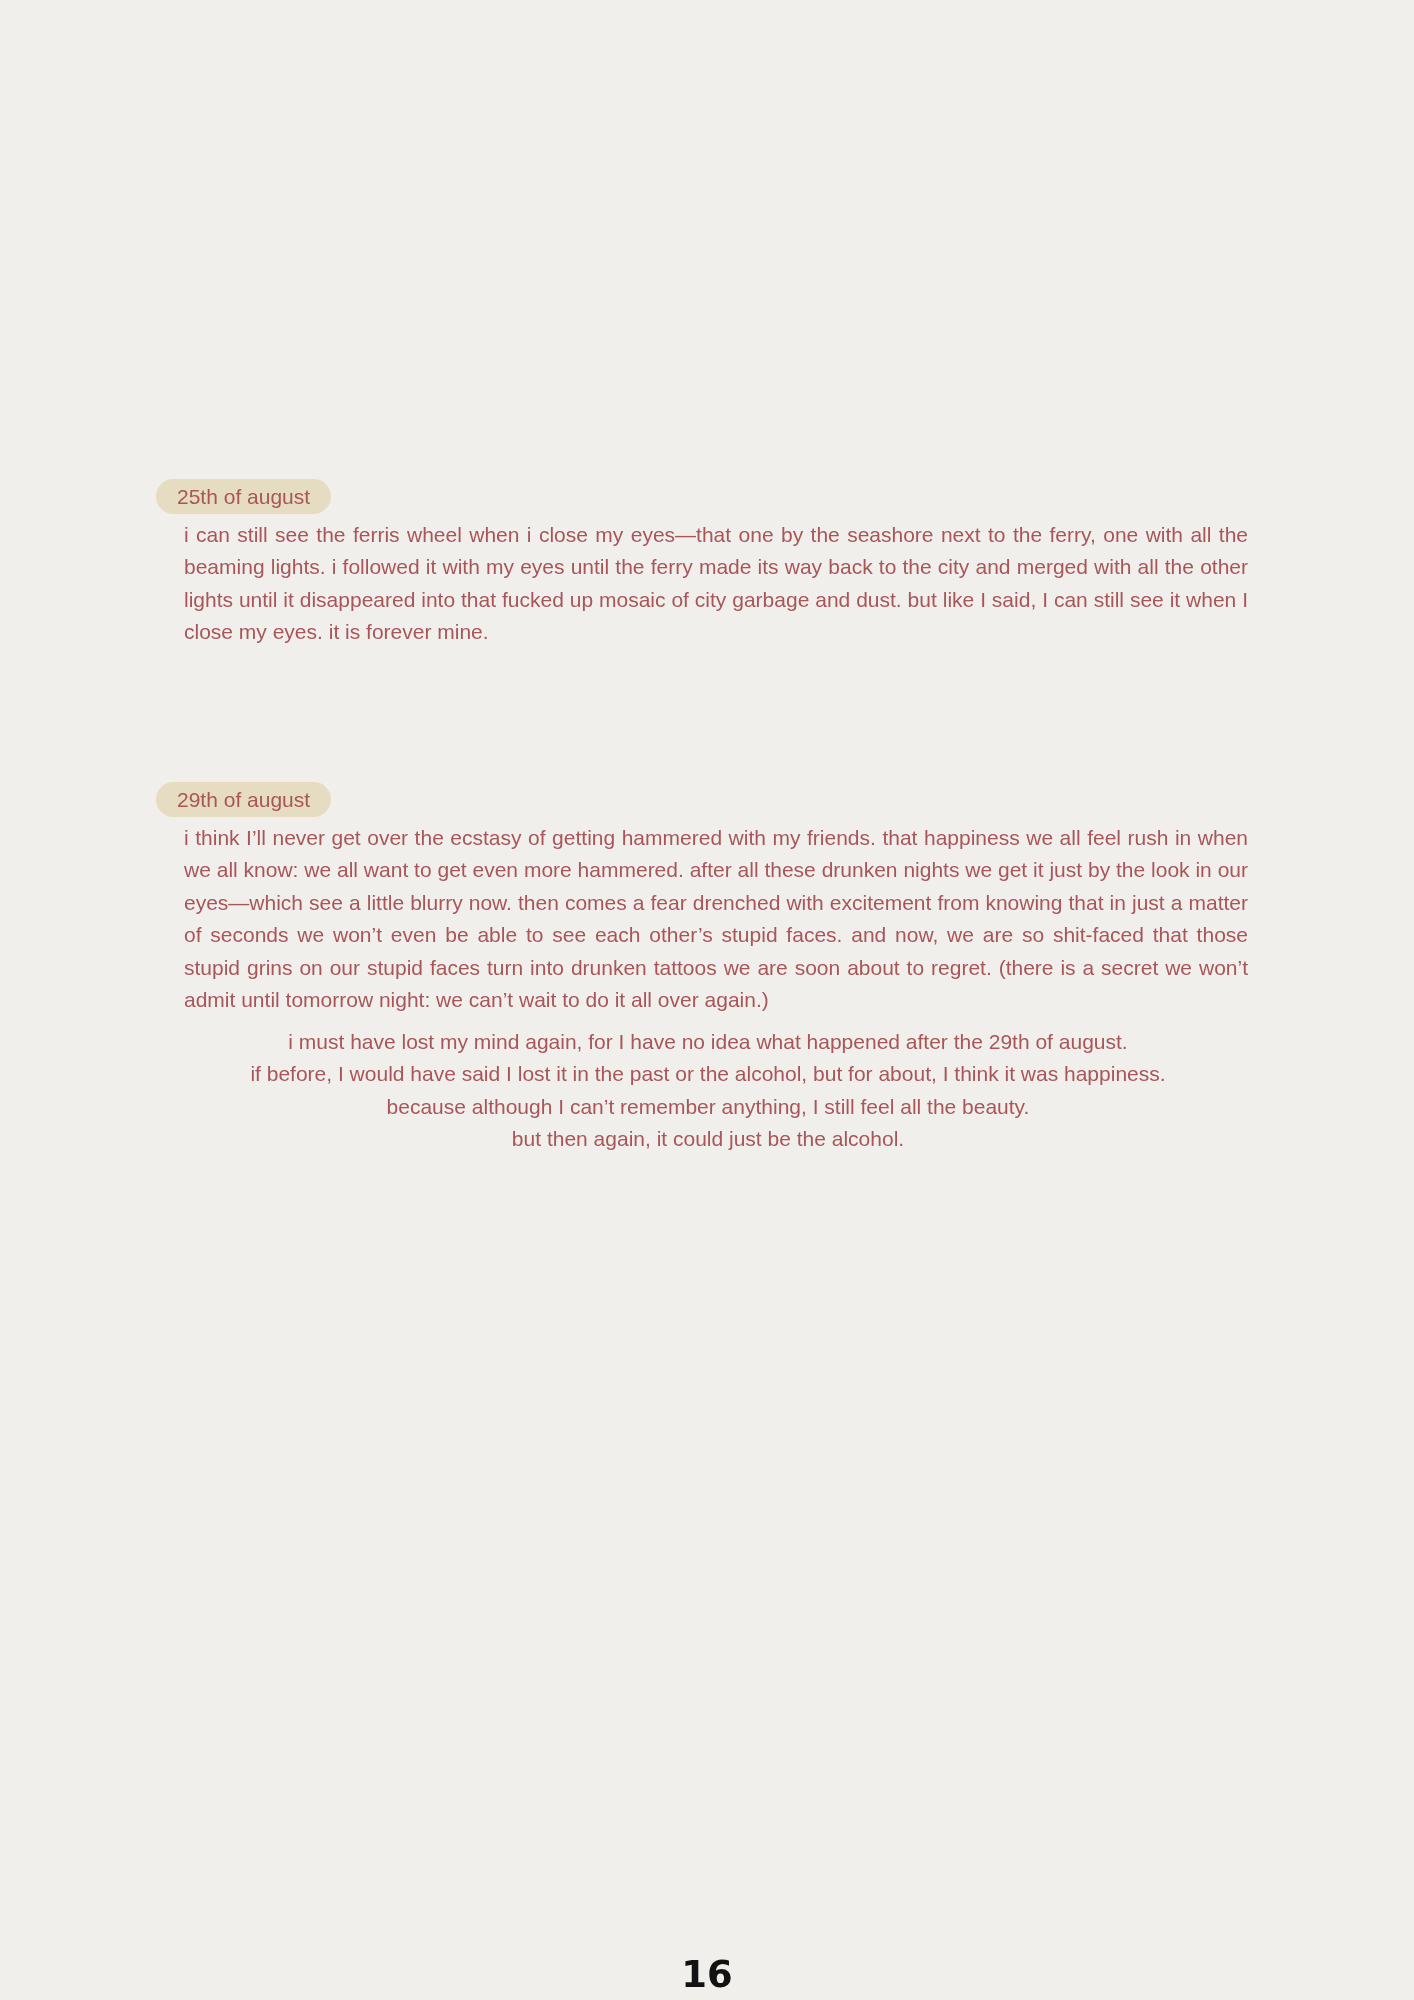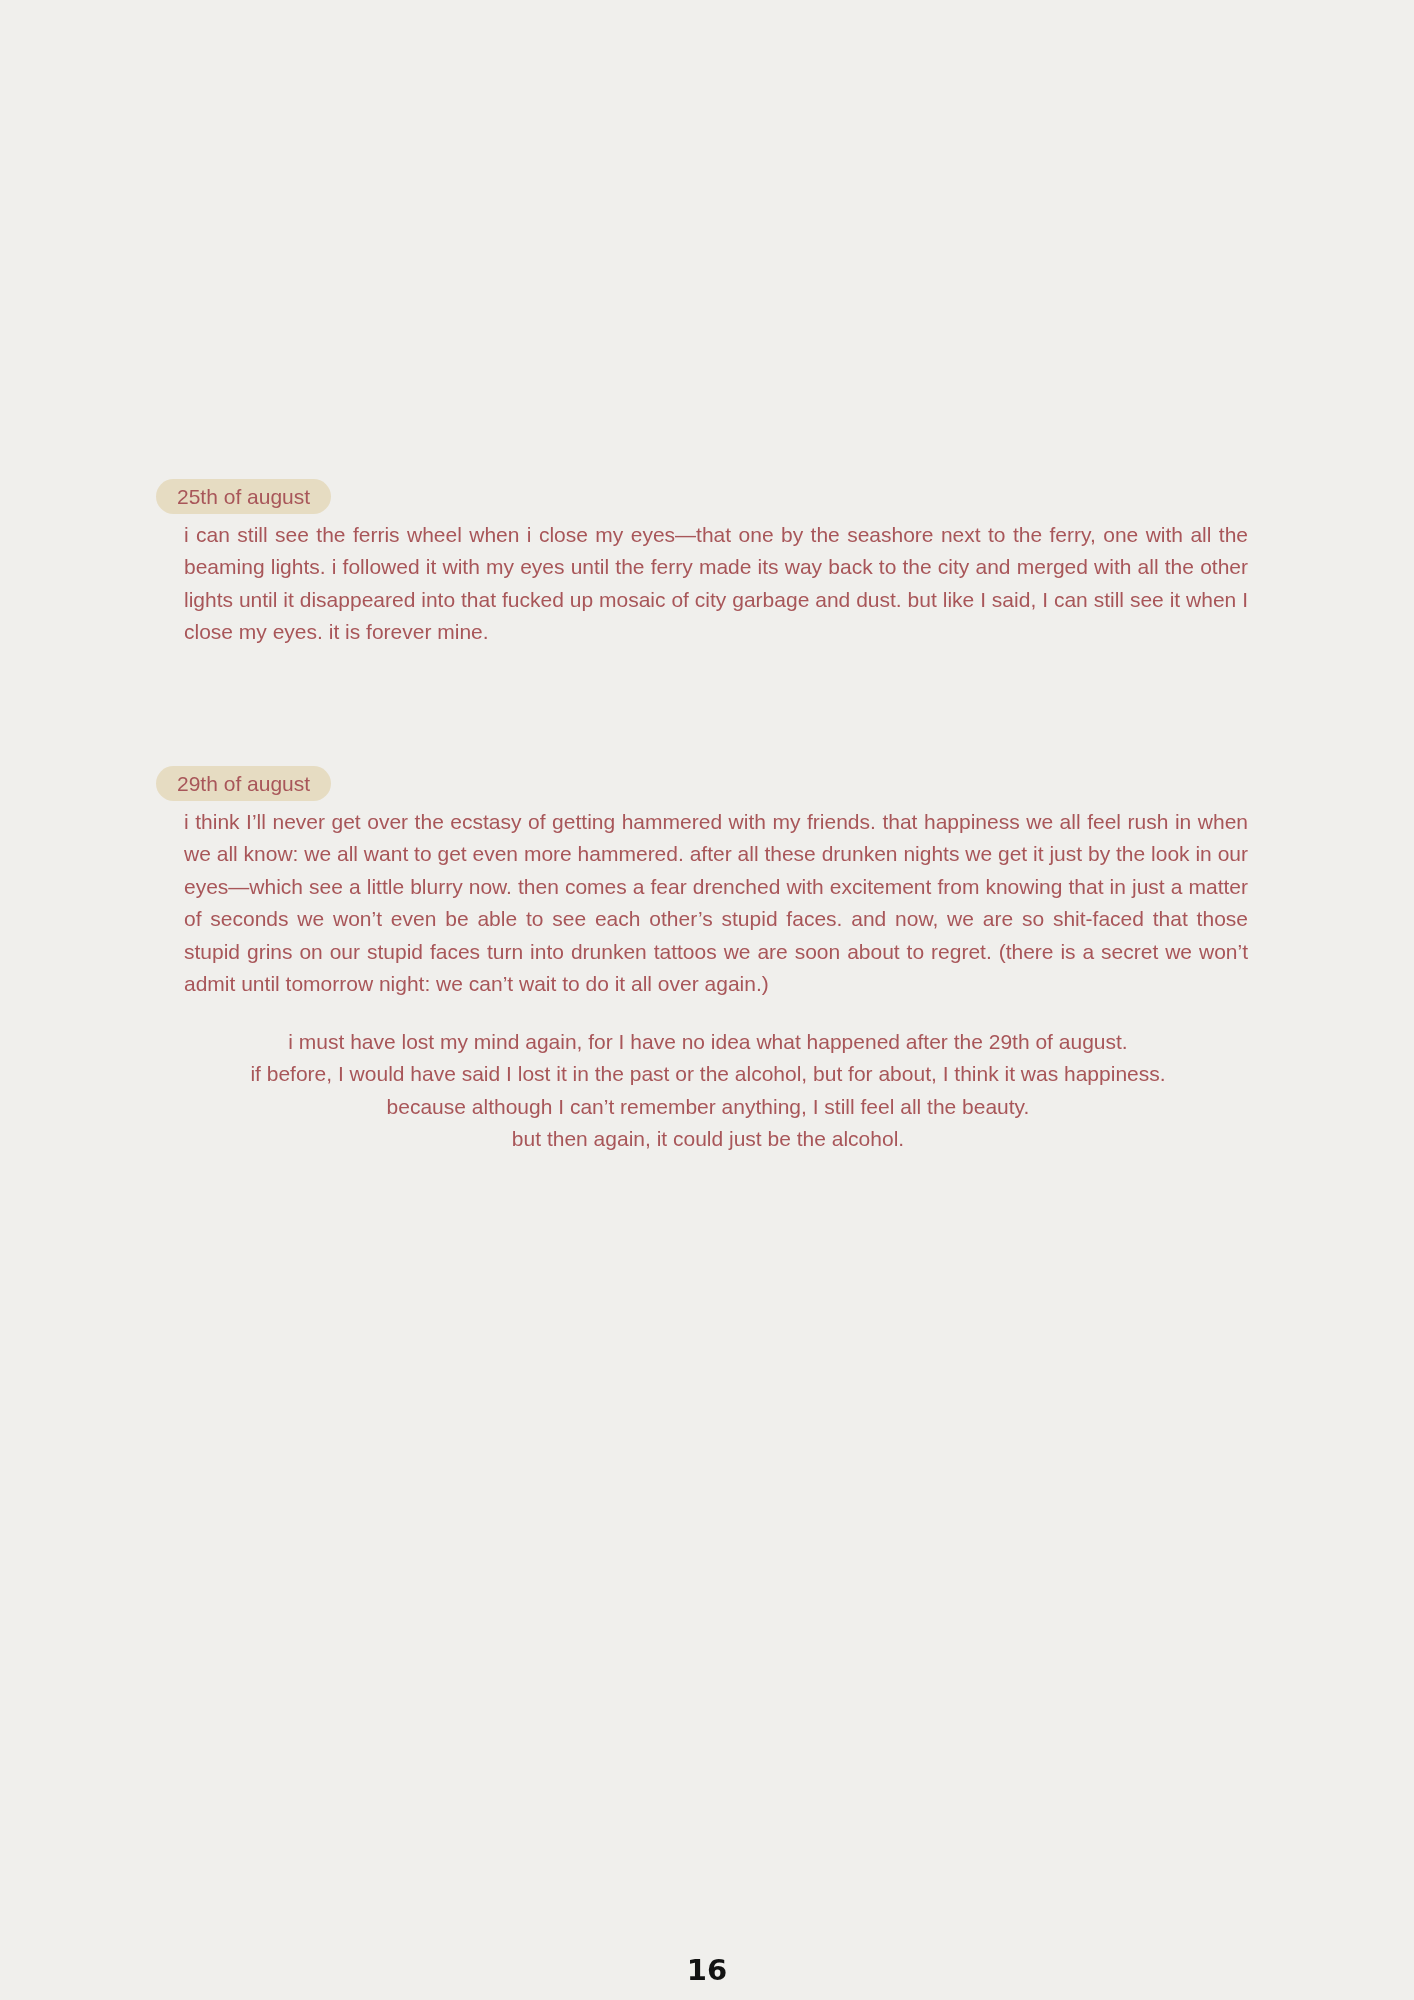--- a/index.html
+++ b/index.html
@@ -18,21 +18,21 @@
     background:var(--background);
     font-family:"Liberation Sans", sans-serif;
     overflow:hidden;
   }
   .entry{
     position:absolute;
     left:156px;
     width:1086px;
   }
   .entry-1{top:479px;}
-  .entry-2{top:766px;}
+  .entry-2{top:782px;}
   .date-pill{
     display:inline-block;
     height:35px;
     line-height:35px;
     padding:0 21px;
     border-radius:18px;
     background:var(--pill);
     color:var(--ink);
     font-size:21px;
   }
@@ -56,21 +56,21 @@
   }
   .closing-line{display:block;}
   .page-number{
     position:absolute;
     top:1953px;
     left:0;
     width:100%;
     text-align:center;
     font-family:"DejaVu Sans", sans-serif;
     font-weight:bold;
-    font-size:29px;
+    font-size:37px;
     color:var(--page-number-ink);
   }
 </style>
 </head>
 <body>
 
 <div class="page">
 
   <section class="entry entry-1">
     <div class="date-pill">25th of august</div>

